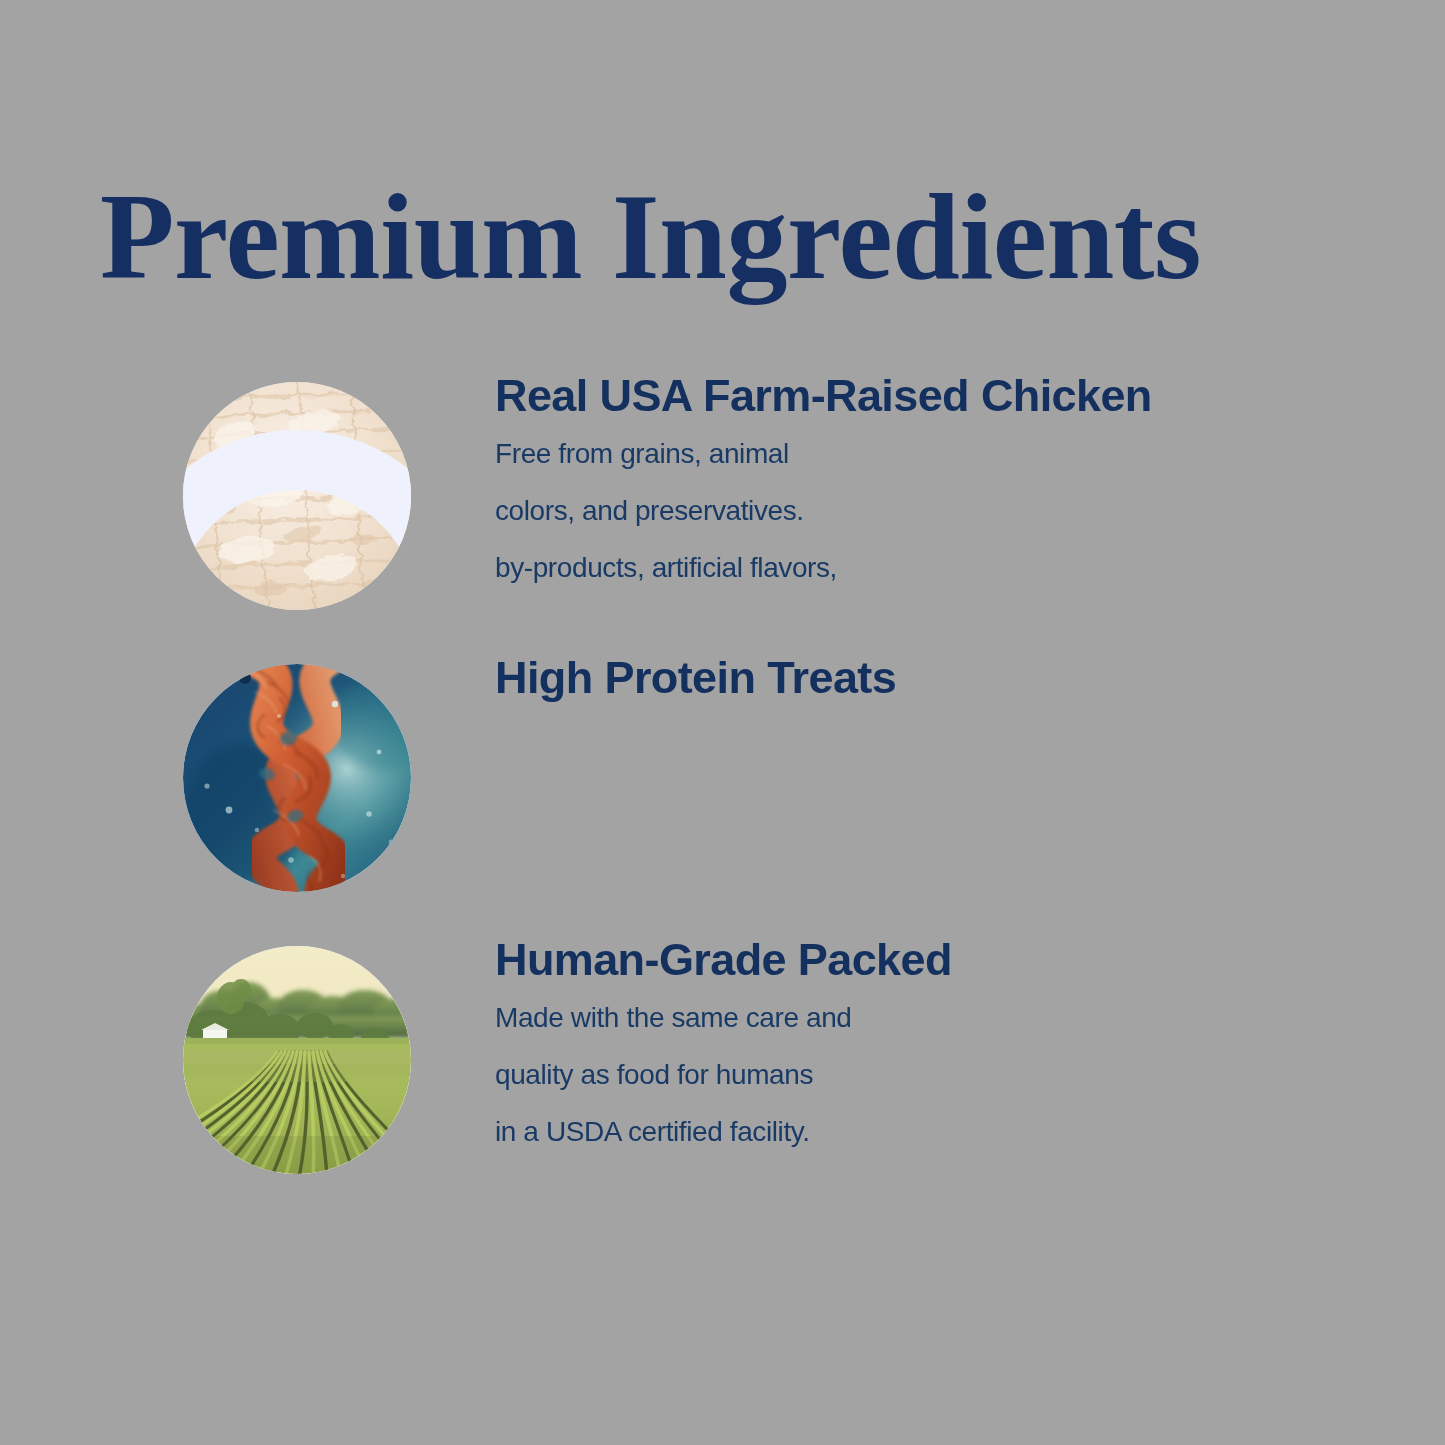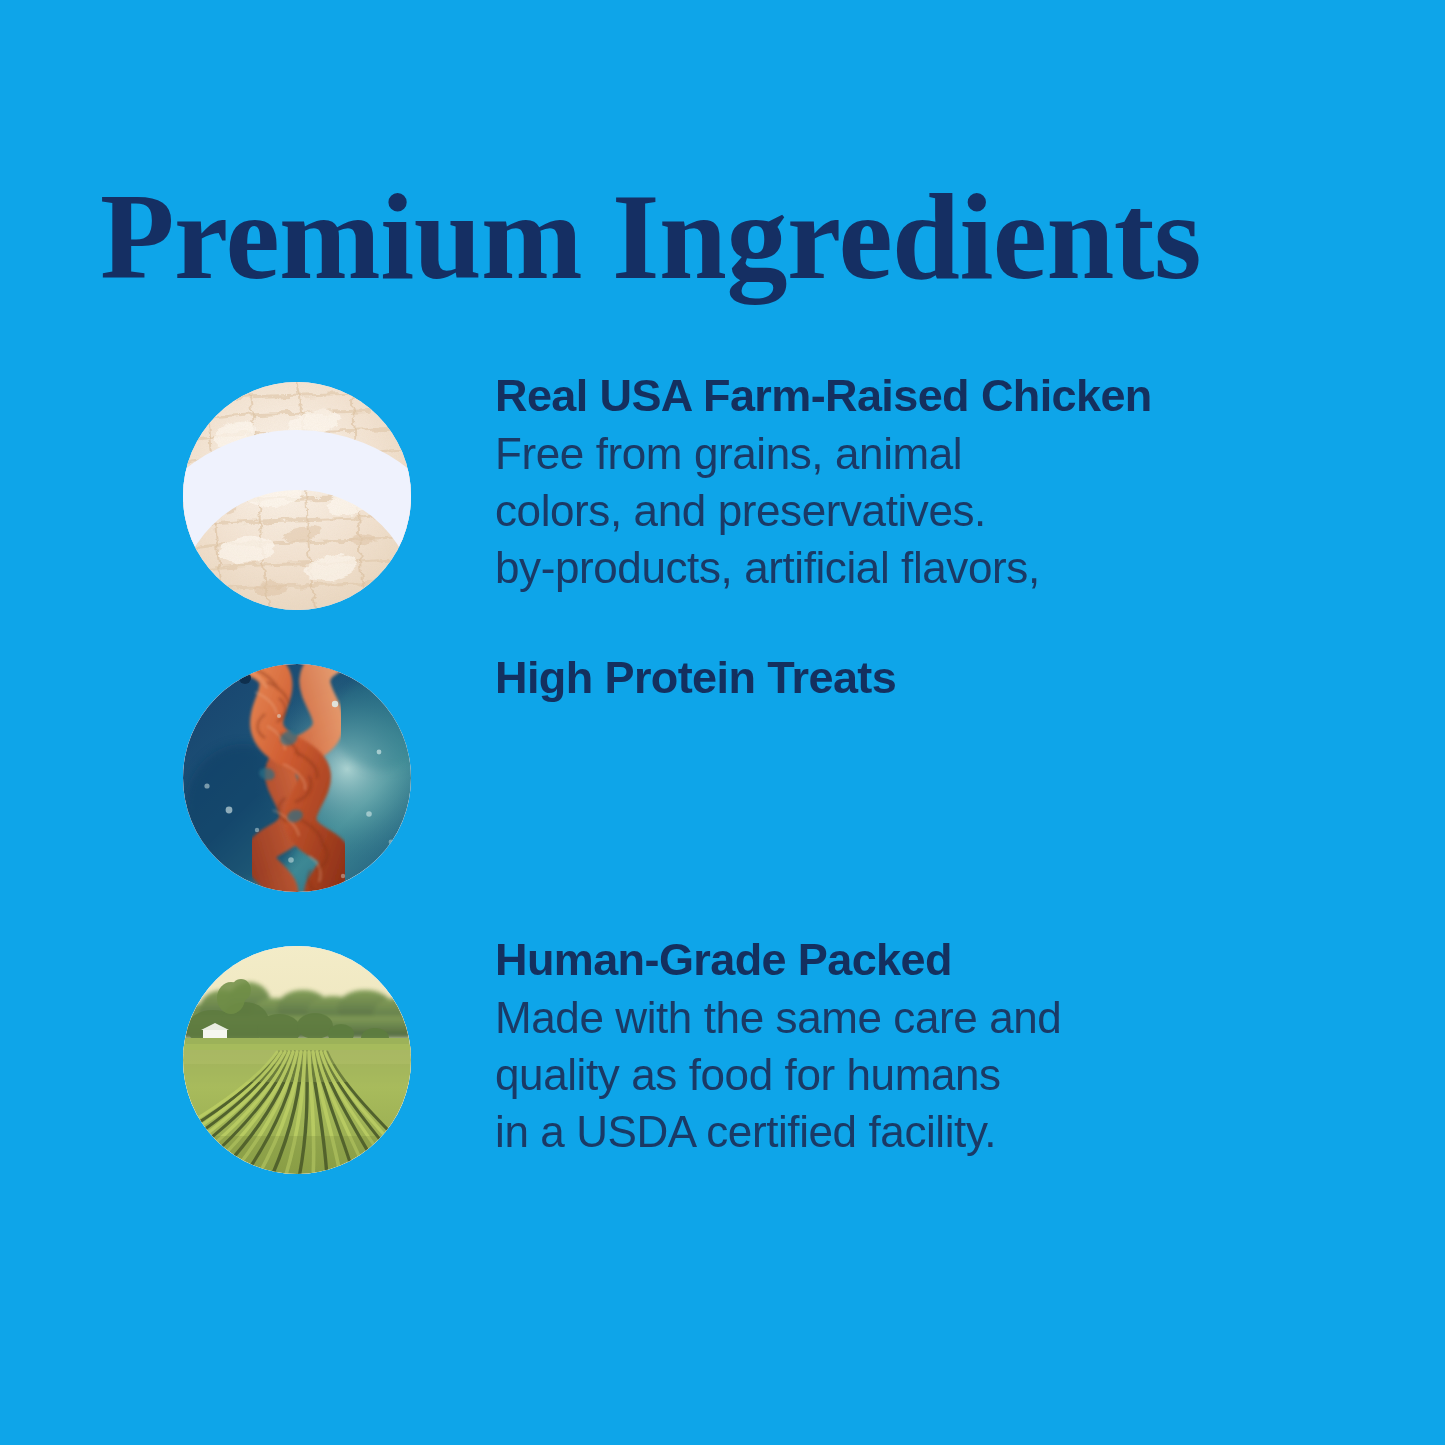--- a/index.html
+++ b/index.html
@@ -12,21 +12,21 @@
     height: 1445px;
     background: #eff2fd;
     font-family: "Liberation Sans", sans-serif;
     overflow: hidden;
   }
 
   .page {
     position: relative;
     width: 1445px;
     height: 1445px;
-    background: #0ea5e9;
+    background: #a3a3a3;
   }
 
   
   .page-title {
     position: absolute;
     left: 100px;
     top: 176px;
     width: 1250px;
     font-family: "Liberation Serif", "DejaVu Serif", serif;
     font-weight: 700;
@@ -80,21 +80,21 @@
     line-height: 52px;
     letter-spacing: -0.6px;
     color: #14305f;
     margin: 0 0 3px 0;
     white-space: nowrap;
   }
 
   .feature-body {
     font-family: "Liberation Sans", sans-serif;
     font-weight: 400;
-    font-size: 44px;
+    font-size: 28px;
     line-height: 57px;
     letter-spacing: -0.4px;
     color: #1a3a66;
     margin: 0;
   }
   .feature-body .ln {
     display: block;
     white-space: nowrap;
   }
 </style>

